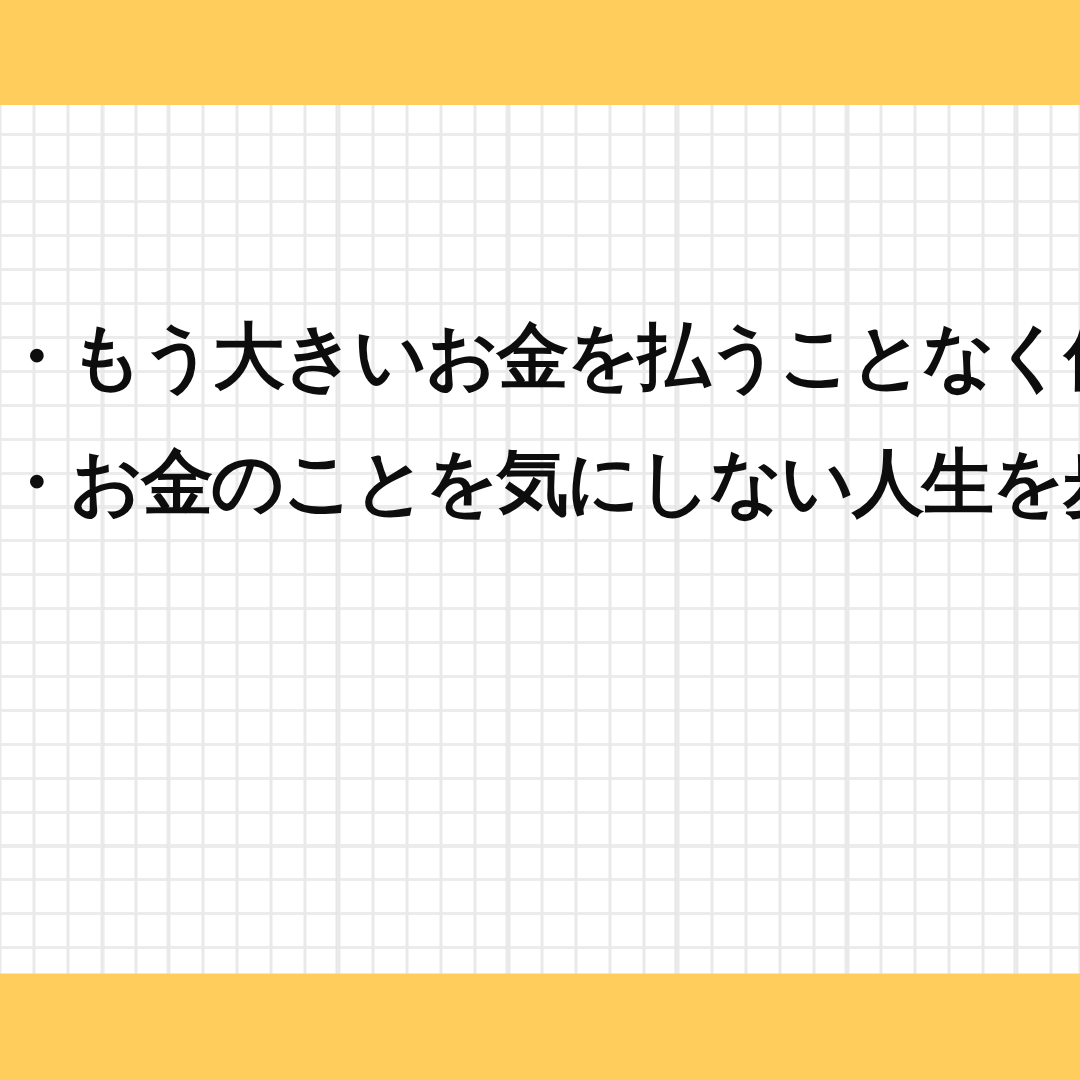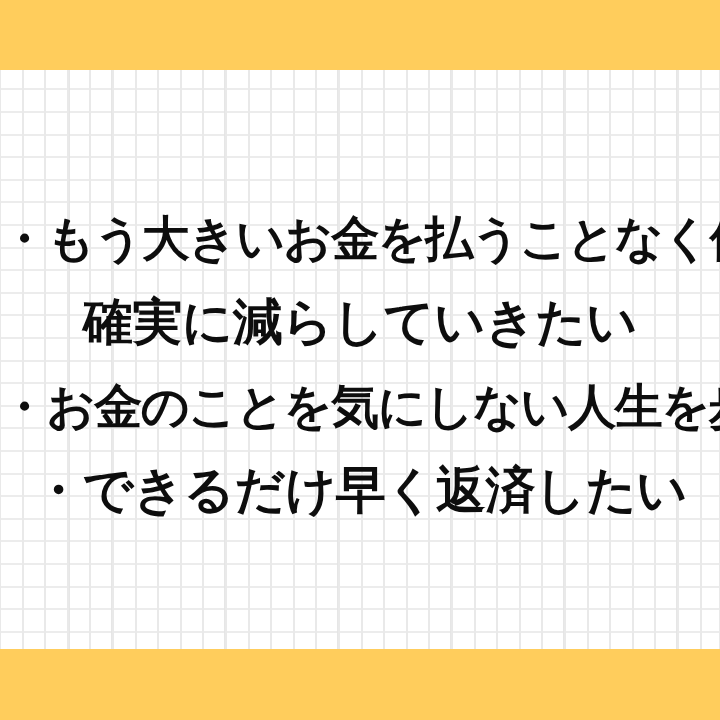--- a/index.html
+++ b/index.html
@@ -99,18 +99,16 @@
 <div class="slide">
 
   <div class="grid-paper"></div>
   <div class="grid-accents"></div>
 
   <div class="band band-top"></div>
   <div class="band band-bottom"></div>
 
   <div class="text-block">
     <span class="text-line wide">・もう大きいお金を払うことなく借金を</span>
-    <span class="text-line">確実に減らしていきたい</span>
     <span class="text-line wide">・お金のことを気にしない人生を歩みたい</span>
-    <span class="text-line">・できるだけ早く返済したい</span>
   </div>
 
 </div>
 
 </body></html>

